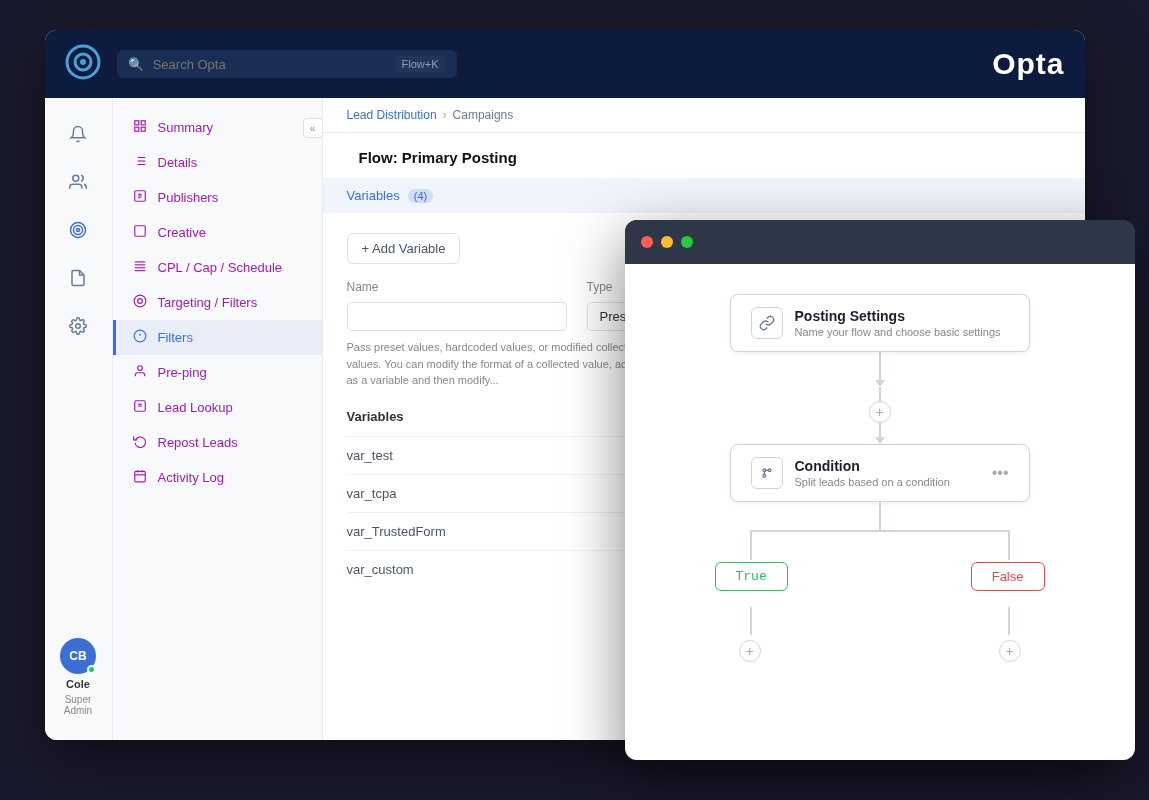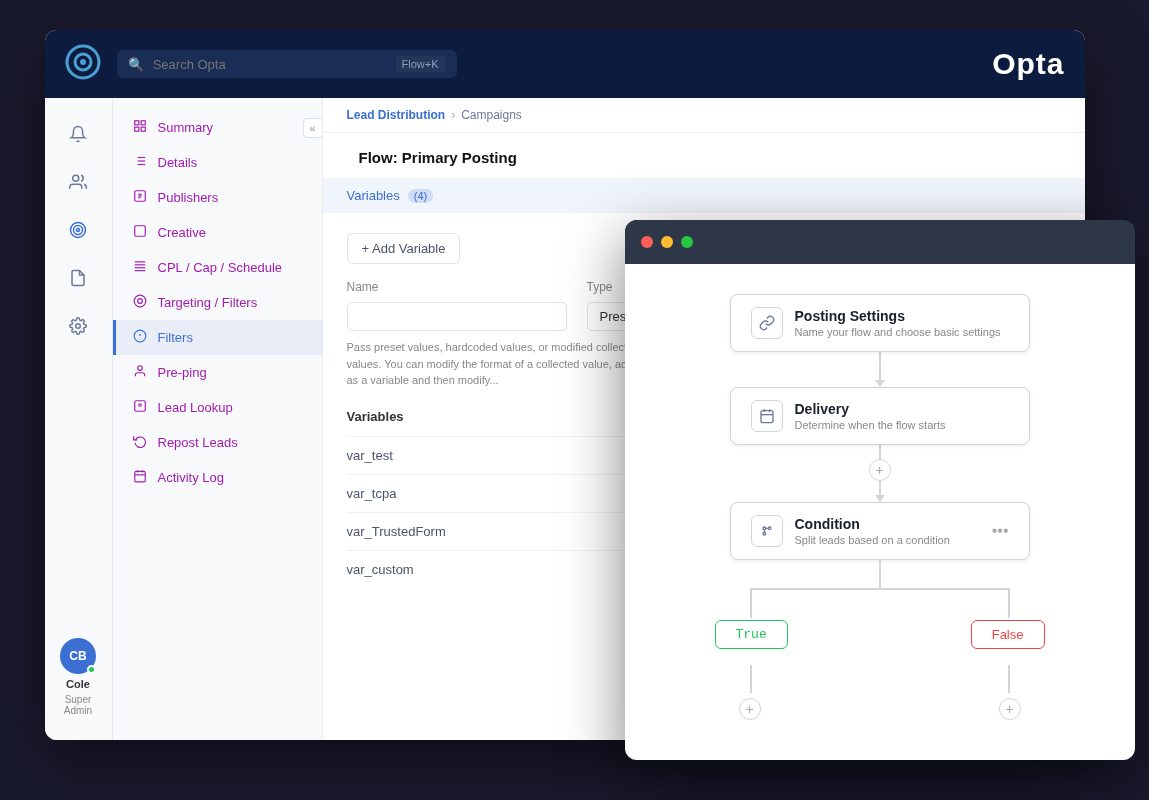--- a/index.html
+++ b/index.html
@@ -226,21 +226,20 @@
       color: #6b7a99;
       border-bottom: 1px solid #eee;
       display: flex;
       gap: 6px;
       align-items: center;
     }
 
     .breadcrumb a {
       color: #3b6fd4;
       text-decoration: none;
-      font-weight: bold;
     }
 
     .breadcrumb-sep {
       color: #aaa;
     }
 
     .flow-header {
       padding: 16px 36px 12px;
       font-size: 15px;
       color: #333;
@@ -840,34 +839,20 @@
           <div class="node-title">Posting Settings</div>
           <div class="node-desc">Name your flow and choose basic settings</div>
         </div>
       </div>
 
       <div class="arrow-down-head">
         <div class="line"></div>
         <div class="arrowhead"></div>
       </div>
 
-      <div class="flow-node">
-        <div class="flow-node-icon">
-          <svg width="16" height="16" viewBox="0 0 24 24" fill="none" stroke="currentColor" stroke-width="2">
-              <rect x="3" y="4" width="18" height="18" rx="2" ry="2"></rect>
-              <line x1="16" y1="2" x2="16" y2="6"></line>
-              <line x1="8" y1="2" x2="8" y2="6"></line>
-              <line x1="3" y1="10" x2="21" y2="10"></line>
-            </svg>
-        </div>
-        <div class="flow-node-content">
-          <div class="node-title">Delivery</div>
-          <div class="node-desc">Determine when the flow starts</div>
-        </div>
-      </div>
 
       <div style="display:flex; flex-direction:column; align-items:center; gap:0;">
         <div style="width:2px; height:14px; background:#d1d5db;"></div>
         <div class="flow-plus">+</div>
         <div style="width:2px; height:14px; background:#d1d5db;"></div>
         <div style="width:0; height:0; border-left:5px solid transparent; border-right:5px solid transparent; border-top:7px solid #d1d5db;"></div>
       </div>
 
       <div class="flow-node">
         <div class="flow-node-icon">

